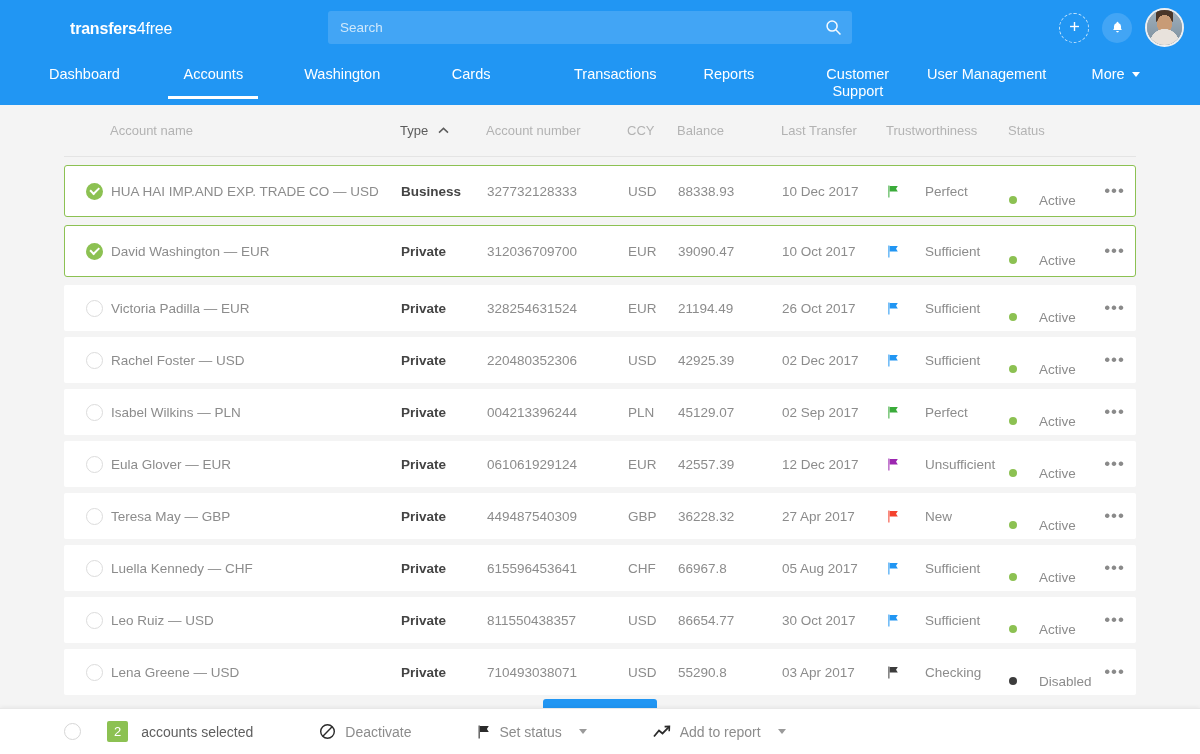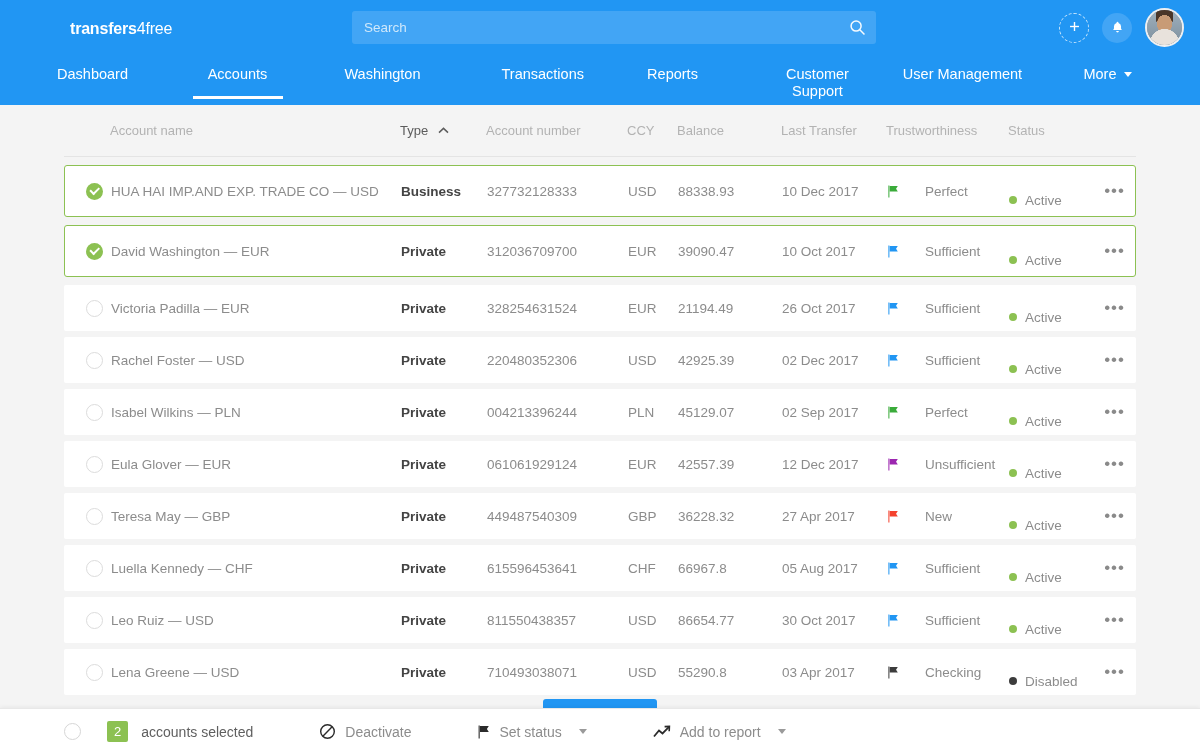--- a/index.html
+++ b/index.html
@@ -28,21 +28,21 @@
     font-size: 16px;
     letter-spacing: -0.2px;
     margin-left: 46px;
     white-space: nowrap;
   }
   .logo b { font-weight: bold; }
   .logo span.light { font-weight: normal; }
 
   .search-wrap {
     position: absolute;
-    left: 352px;
+    left: 328px;
     top: 11px;
     width: 524px;
     height: 33px;
     background: #42a5f5;
     border-radius: 3px;
     display: flex;
     align-items: center;
   }
   .search-input {
     border: 0;
@@ -222,21 +222,21 @@
     position: absolute;
     left: 4px; top: 4px;
     width: 7px; height: 3.5px;
     border-left: 2px solid #ffffff;
     border-bottom: 2px solid #ffffff;
     transform: rotate(-45deg);
   }
 
   .flag-cell { display: flex; align-items: center; gap: 26px; }
   .flag { width: 12px; height: 13px; flex: 0 0 12px; }
-  .dot-cell { display: flex; align-items: center; gap: 8px; margin-top: 18px; }
+  .dot-cell { display: flex; align-items: center; gap: 22px; margin-top: 18px; }
   .dot { width: 8px; height: 8px; border-radius: 50%; flex: 0 0 8px; }
   .dots-more {
     color: #8a8a8a;
     font-size: 17px;
     letter-spacing: 1px;
     line-height: 8px;
     display: inline-block;
   }
 
   
@@ -338,20 +338,21 @@
       <div class="face"></div>
     </div>
   </div>
 </div>
 
 <div class="nav">
   <div class="nav-inner" id="nav-inner">
       <div class="nav-item"><span class="label-box"><span>Dashboard</span></span></div>
       <div class="nav-item active"><span class="label-box"><span>Accounts</span><span class="underline"></span></span></div>
       <div class="nav-item"><span class="label-box"><span>Washington</span></span></div>
+      <div class="nav-item"><span class="label-box" style="max-width: 52px; display: inline-block;"><span>Cards</span></span></div>
       <div class="nav-item"><span class="label-box" style="max-width: 52px; display: inline-block;"><span>Transactions</span></span></div>
       <div class="nav-item"><span class="label-box"><span>Reports</span></span></div>
       <div class="nav-item"><span class="label-box" style="max-width: 92px; display: inline-block;"><span>Customer Support</span></span></div>
       <div class="nav-item"><span class="label-box"><span>User Management</span></span></div>
       <div class="nav-item"><span class="label-box"><span>More</span><span class="nav-caret"></span></span></div>
     </div>
 </div>
 
 <div class="table-area">
   <div class="thead">

